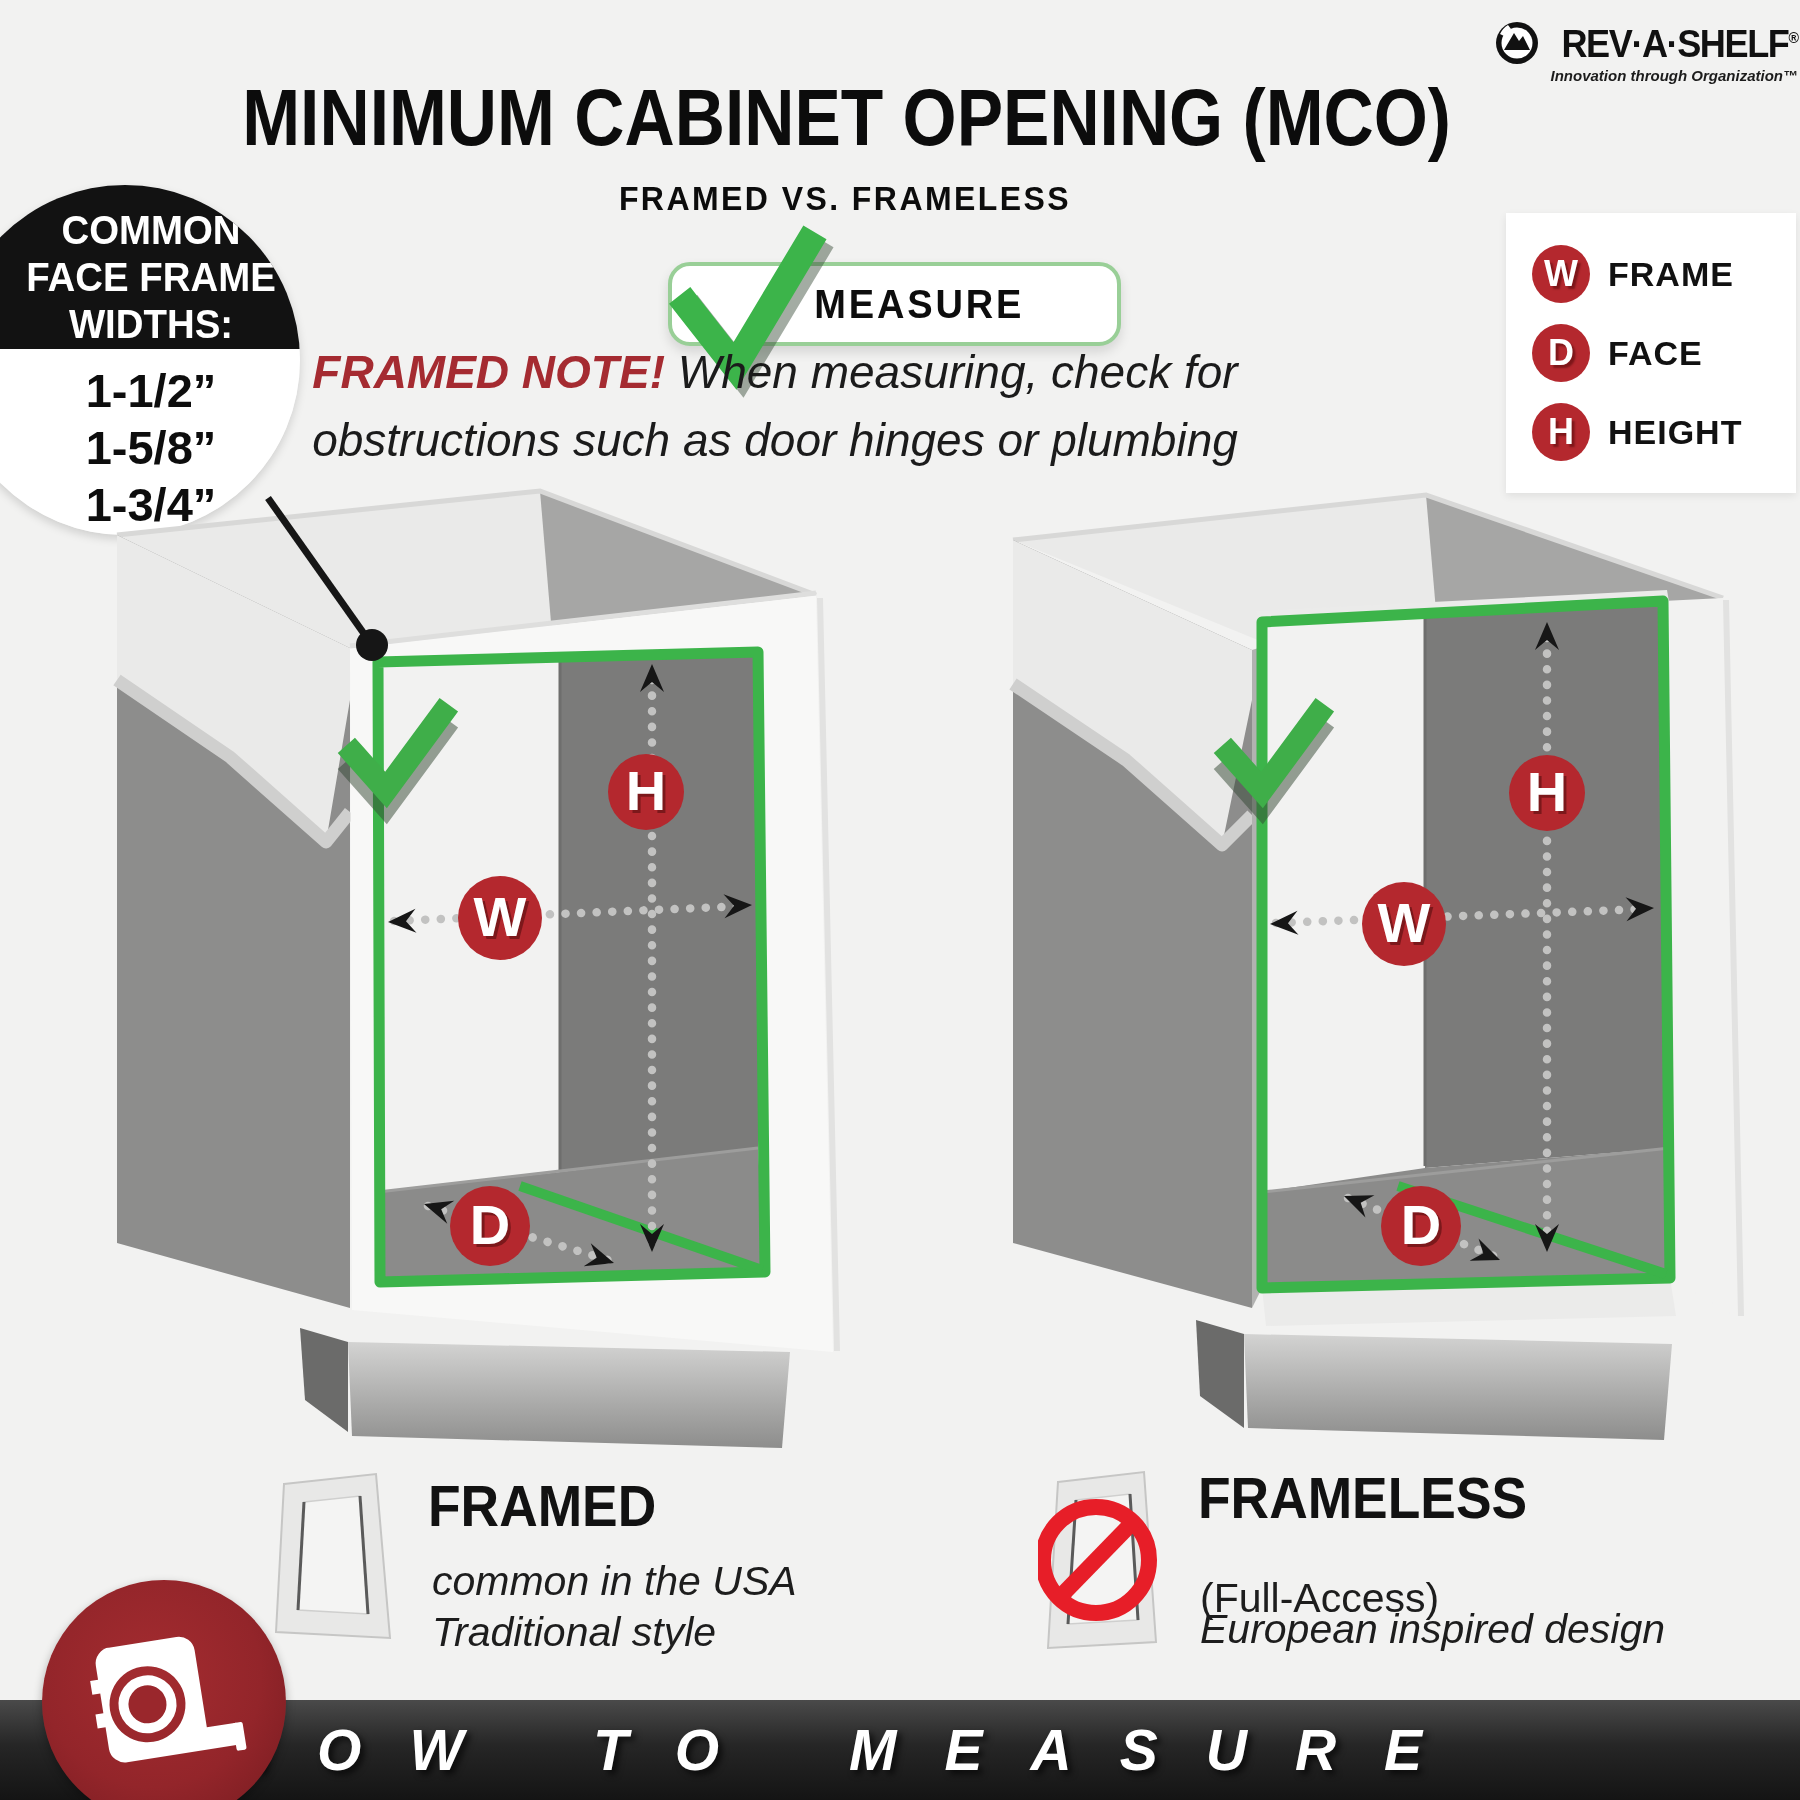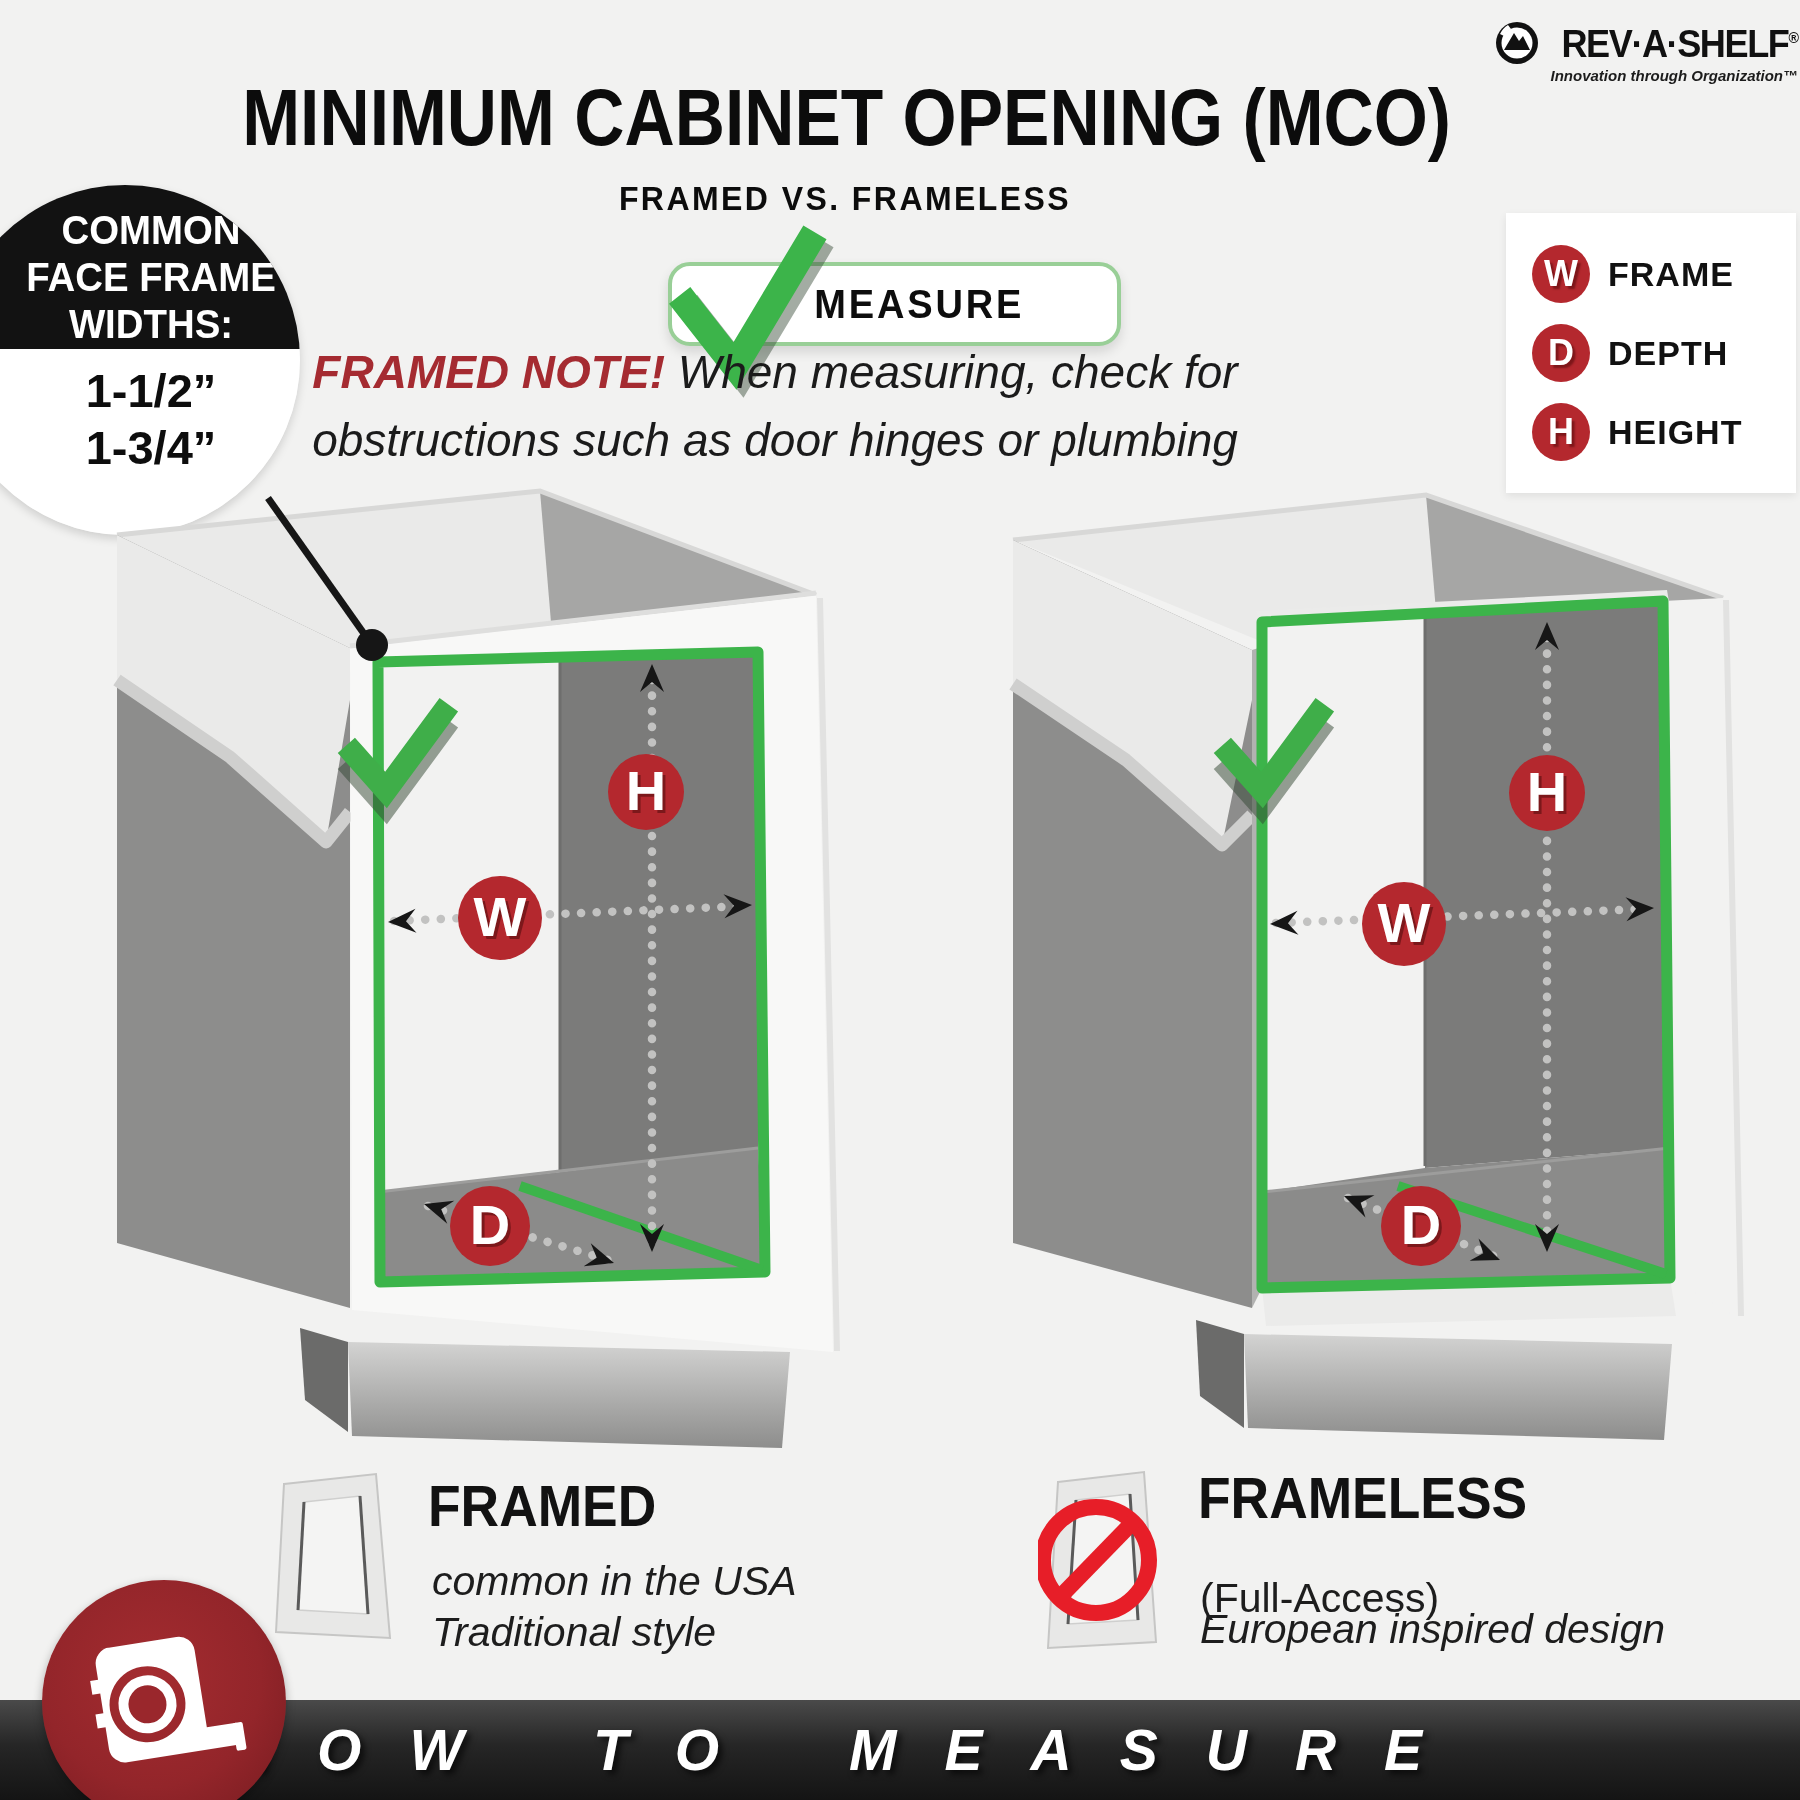--- a/index.html
+++ b/index.html
@@ -88,20 +88,21 @@
 
 <div class="abs badge">
   <div class="badge-inner">
     <div class="badge-top">
       <div>COMMON</div>
       <div>FACE FRAME</div>
       <div>WIDTHS:</div>
     </div>
     <div class="badge-sizes">
       <div>1-1/2”</div>
+      <div>1-5/8”</div>
       <div>1-3/4”</div>
     </div>
   </div>
 </div>
 
 <div class="abs measure-box">
   <div class="measure-label">MEASURE</div>
 </div>
 <svg class="abs" style="left:660px;top:218px;" width="190" height="180">
   <path d="M28,88 L75,148 L148,26" fill="none" stroke="rgba(50,70,50,.45)" stroke-width="27" stroke-linecap="square" transform="translate(7,8)"></path>
@@ -113,21 +114,21 @@
   <div>obstructions such as door hinges or plumbing</div>
 </div>
 
 <div class="abs legend">
   <div class="legend-row">
     <div class="legend-circle">W</div>
     <div class="legend-label">FRAME</div>
   </div>
   <div class="legend-row">
     <div class="legend-circle">D</div>
-    <div class="legend-label">DEPTH</div>
+    <div class="legend-label">FACE</div>
   </div>
   <div class="legend-row">
     <div class="legend-circle">H</div>
     <div class="legend-label">HEIGHT</div>
   </div>
 </div>
 
 <svg class="abs cab" style="left:60px;top:410px;" width="820" height="1080" viewBox="60 410 820 1080">
   <defs>
     <linearGradient id="tk1" x1="0" y1="0" x2="0" y2="1">

